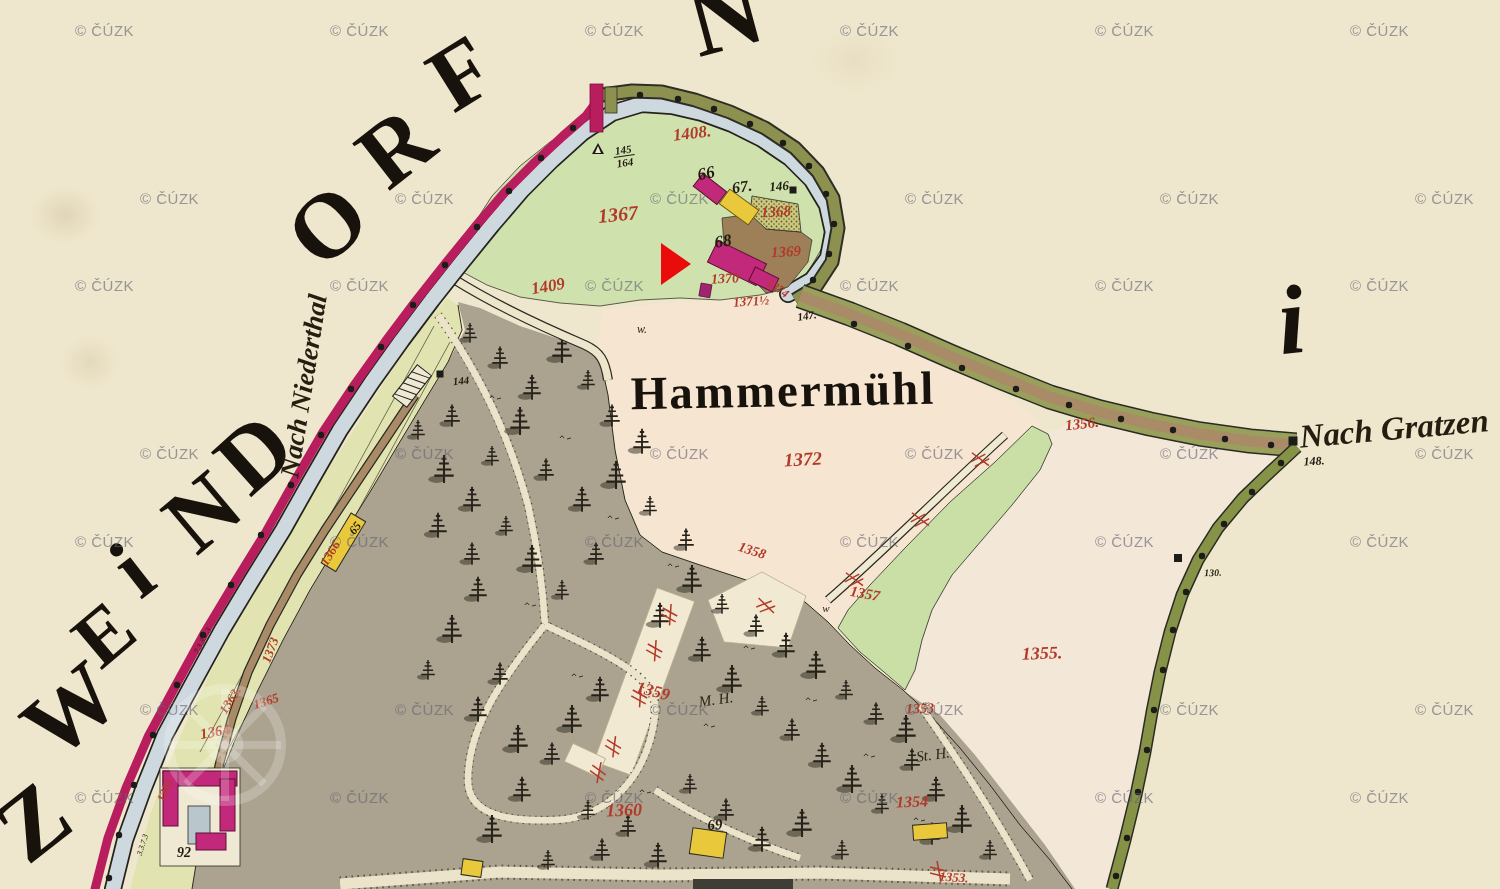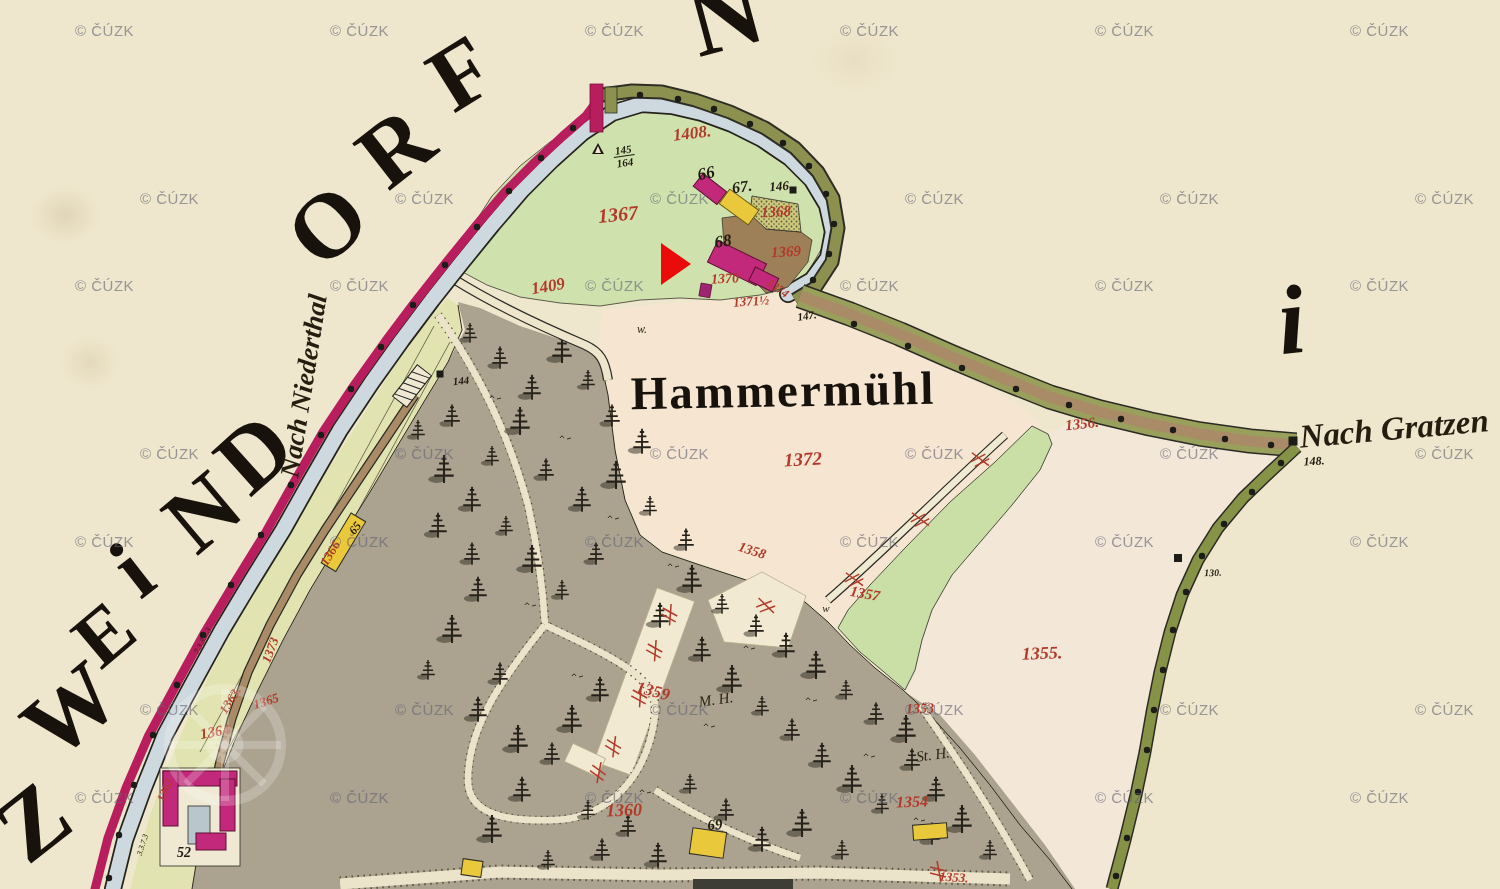--- a/index.html
+++ b/index.html
@@ -369,21 +369,21 @@
       <div class="lbl red" style="left: 165px; top: 790px; font-size: 12px; transform: translate(-50%, -50%) rotate(-68deg);">1362</div>
       <div class="lbl red" style="left: 230px; top: 700px; font-size: 13px; transform: translate(-50%, -50%) rotate(-58deg);">1363.</div>
       <div class="lbl red" style="left: 215px; top: 732px; font-size: 15px; transform: translate(-50%, -50%) rotate(-10deg);">1364</div>
       <div class="lbl red" style="left: 266px; top: 701px; font-size: 13px; transform: translate(-50%, -50%) rotate(-18deg);">1365</div>
       <div class="lbl red" style="left: 270px; top: 650px; font-size: 13px; transform: translate(-50%, -50%) rotate(-70deg);">1373</div>
       <div class="lbl blk" style="left: 706px; top: 173px; font-size: 17px; transform: translate(-50%, -50%) rotate(-12deg);">66</div>
       <div class="lbl blk" style="left: 742px; top: 187px; font-size: 16px; transform: translate(-50%, -50%) rotate(-8deg);">67.</div>
       <div class="lbl blk" style="left: 779px; top: 186px; font-size: 13px; transform: translate(-50%, -50%) rotate(-5deg);">146</div>
       <div class="lbl blk" style="left: 723px; top: 241px; font-size: 17px; transform: translate(-50%, -50%) rotate(-8deg);">68</div>
       <div class="lbl blk" style="left: 715px; top: 825px; font-size: 15px; transform: translate(-50%, -50%) rotate(-4deg);">69</div>
-      <div class="lbl blk" style="left: 184px; top: 853px; font-size: 14px; transform: translate(-50%, -50%) rotate(0deg);">52</div>
+      <div class="lbl blk" style="left: 184px; top: 853px; font-size: 14px; transform: translate(-50%, -50%) rotate(0deg);">92</div>
       <div class="lbl blk" style="left: 355px; top: 528px; font-size: 12px; transform: translate(-50%, -50%) rotate(-50deg);">65</div>
       <div class="lbl blk" style="left: 461px; top: 381px; font-size: 11px; transform: translate(-50%, -50%) rotate(-6deg);">144</div>
       <div class="lbl blk" style="left: 807px; top: 316px; font-size: 11px; transform: translate(-50%, -50%) rotate(-8deg);">147.</div>
       <div class="lbl blk" style="left: 1314px; top: 461px; font-size: 12px; transform: translate(-50%, -50%) rotate(-3deg);">148.</div>
       <div class="lbl blk" style="left: 1213px; top: 573px; font-size: 10px; transform: translate(-50%, -50%) rotate(-2deg);">130.</div>
       <div class="lbl note" style="left: 642px; top: 329px; font-size: 12px; transform: translate(-50%, -50%) rotate(0deg);">w.</div>
       <div class="lbl note" style="left: 826px; top: 608px; font-size: 11px; transform: translate(-50%, -50%) rotate(0deg);">w</div>
       <div class="lbl note" style="left: 716px; top: 700px; font-size: 15px; transform: translate(-50%, -50%) rotate(-8deg);">M. H.</div>
       <div class="lbl note" style="left: 933px; top: 755px; font-size: 15px; transform: translate(-50%, -50%) rotate(-8deg);">St. H.</div>
       <div class="lbl note" style="left: 203px; top: 641px; font-size: 8px; transform: translate(-50%, -50%) rotate(-62deg);">7.3.3.7.3</div>

